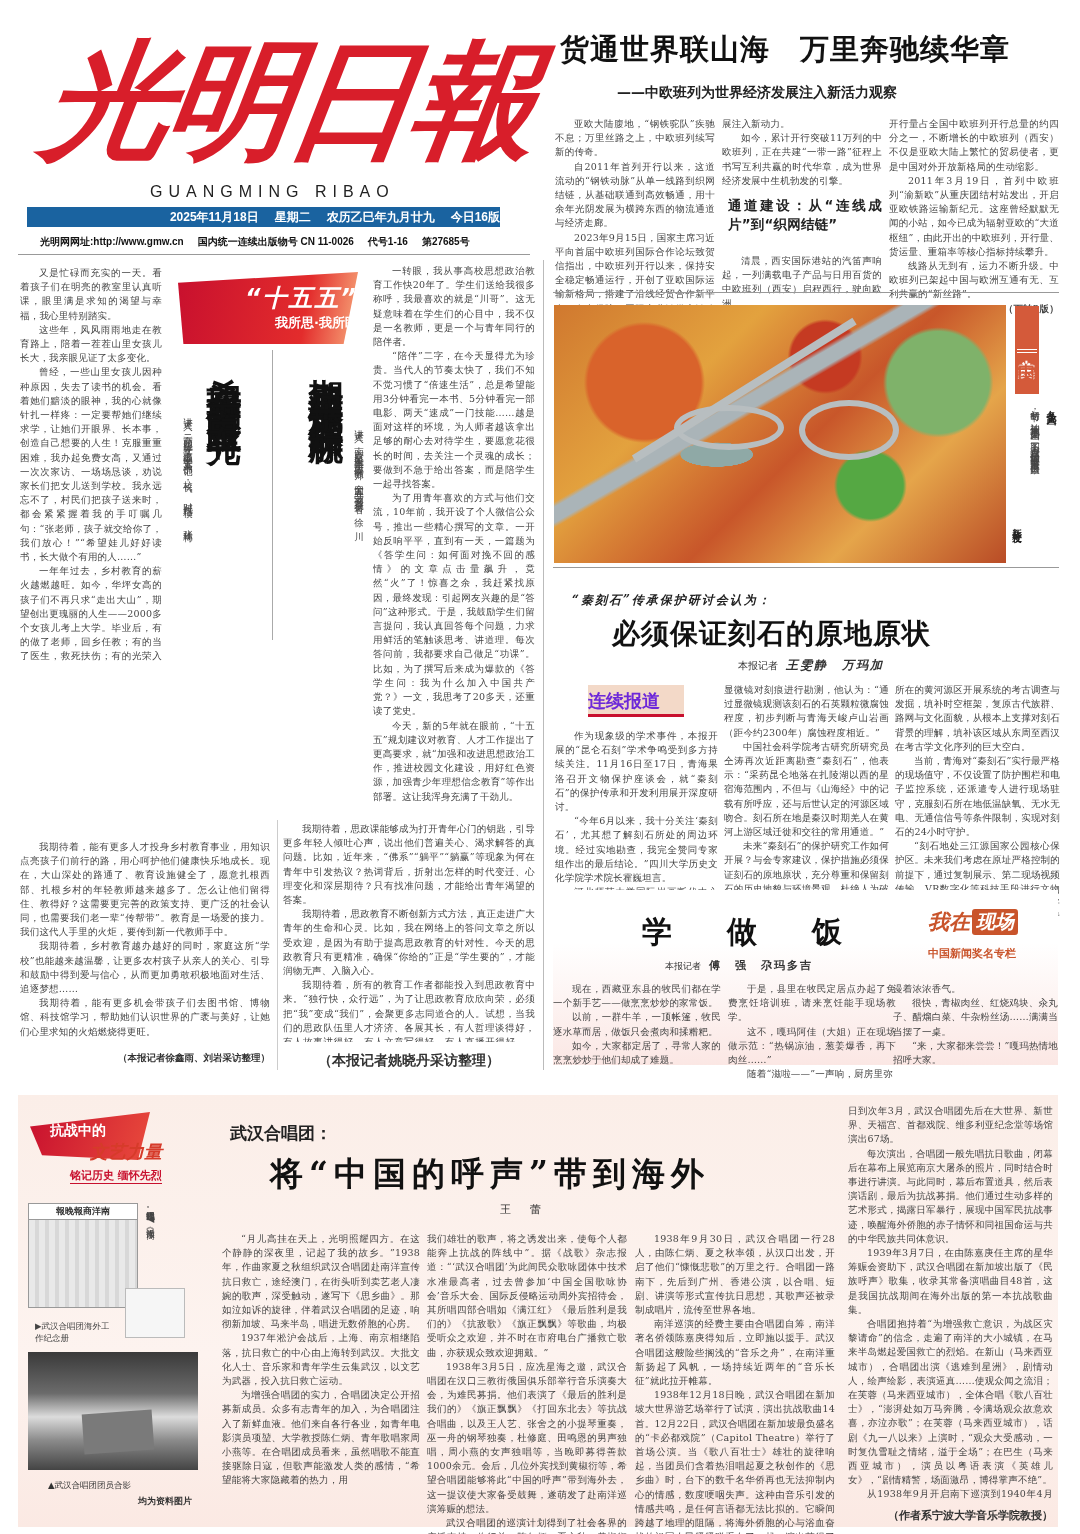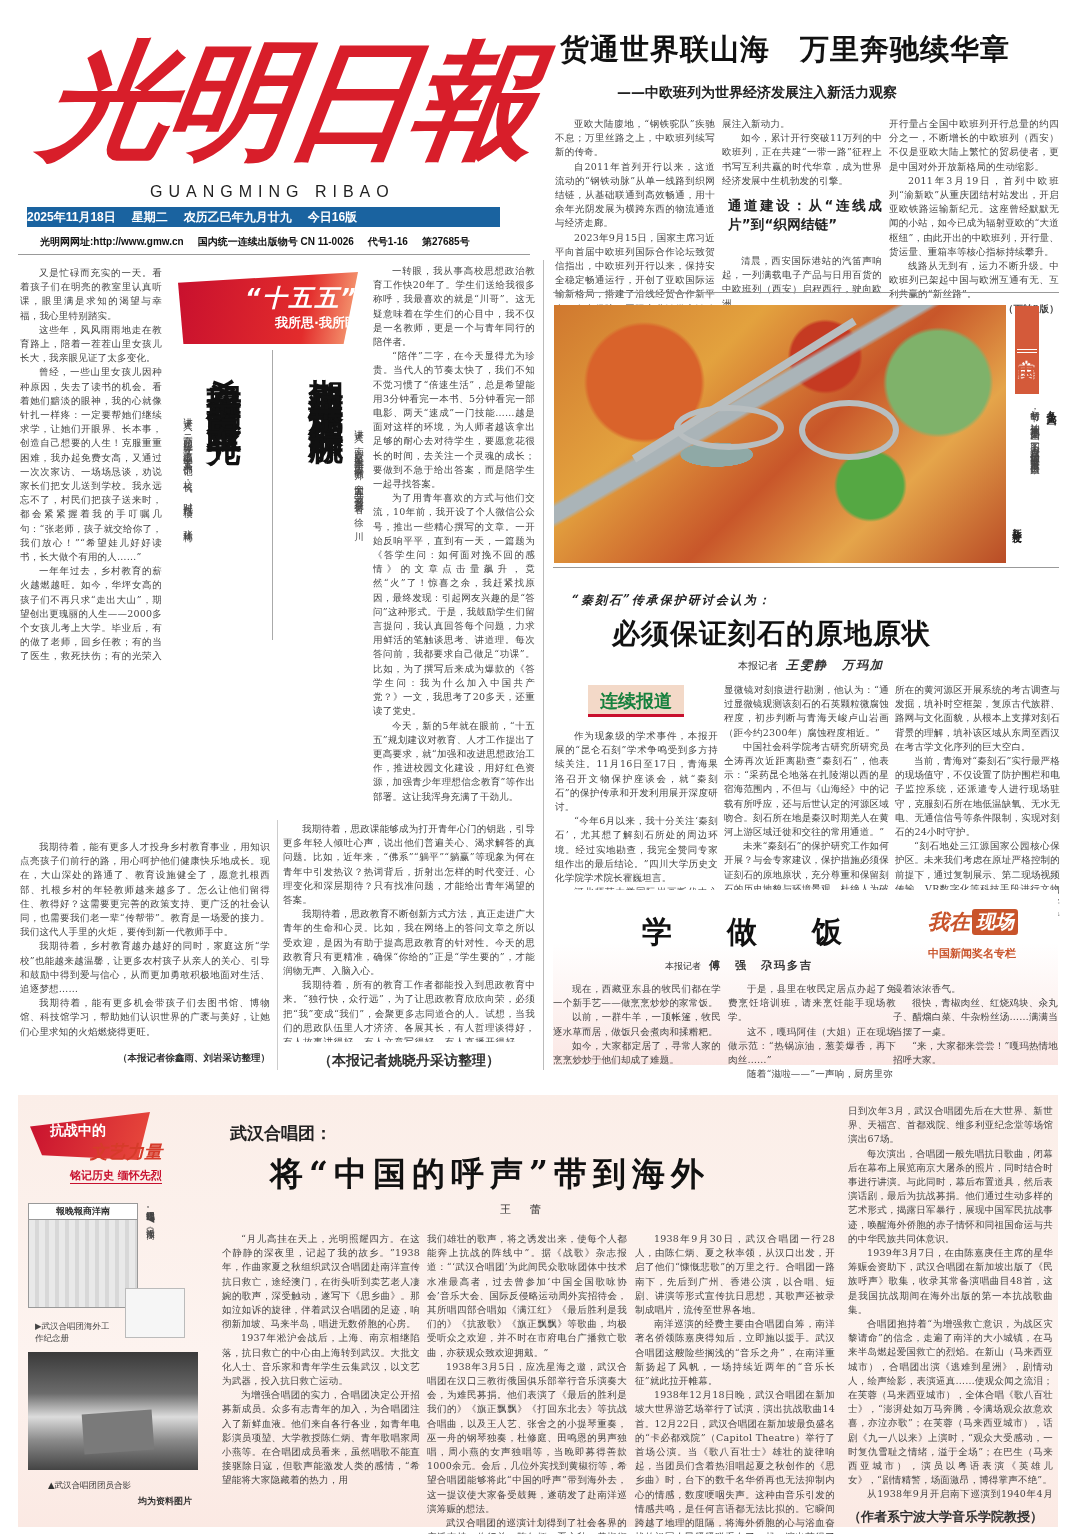--- a/index.html
+++ b/index.html
@@ -3,21 +3,21 @@
 <meta charset="utf-8">
 <style>
 *{box-sizing:border-box;margin:0;padding:0}
 body{width:1080px;height:1534px;background:#fff;font-family:"DejaVu Serif",serif;color:#333;position:relative;overflow:hidden}
 .abs{position:absolute}
 .body-text{font-size:9.5px;line-height:14.2px;color:#444;text-align:justify;letter-spacing:0.2px}
 .body-text p{text-indent:2em}
 .masthead-logo{left:45px;top:22px;width:470px;height:160px;display:flex;align-items:center;justify-content:space-between;font-family:"DejaVu Serif",serif;font-style:italic;color:#d81e2a;font-size:128px;font-weight:bold;letter-spacing:-6px;transform:skewX(-8deg)}
 .masthead-logo span{display:inline-block}
 .pinyin{left:150px;top:183px;font-family:"Liberation Sans",sans-serif;font-size:16px;letter-spacing:6px;color:#222}
-.dateband{left:27px;top:207px;width:473px;height:20px;background:#1a63a0;color:#fff;font-family:"Liberation Sans",sans-serif;font-size:12px;font-weight:bold;display:flex;align-items:center;justify-content:flex-start;gap:16px}
+.dateband{left:27px;top:207px;width:473px;height:20px;background:#1a63a0;color:#fff;font-family:"Liberation Sans",sans-serif;font-size:12px;font-weight:bold;display:flex;align-items:center;justify-content:flex-end;gap:16px}
 .pubinfo{left:40px;top:235px;font-family:"Liberation Sans",sans-serif;font-size:10px;color:#111;font-weight:bold;display:flex;gap:14px}
 .rule{height:1px;background:#999}
 .hl-main{left:560px;top:30px;font-family:"DejaVu Serif",serif;font-weight:bold;font-size:29px;color:#111;letter-spacing:1px;white-space:nowrap}
 .hl-sub{left:617px;top:84px;font-family:"DejaVu Sans",sans-serif;font-weight:bold;font-size:14px;color:#222;white-space:nowrap}
 .badge155{left:178px;top:272px;width:180px;height:72px;background:linear-gradient(100deg,#c8102e 0%,#e32c2c 70%,#f7a97b 100%);clip-path:polygon(0 15%,100% 0,92% 100%,3% 100%);color:#fff;font-family:"DejaVu Sans",sans-serif;text-align:right}
 .badge155 .big{font-size:24px;font-weight:bold;font-style:italic;margin-top:10px;letter-spacing:2px}
 .badge155 .small{font-size:13px;font-weight:bold}
 .vtitle{writing-mode:vertical-rl;font-family:"DejaVu Serif",serif;font-weight:bold;color:#111;letter-spacing:4px}
 .vbyline{writing-mode:vertical-rl;font-size:9.5px;color:#444;letter-spacing:2px}
 .photo{left:554px;top:305px;width:452px;height:258px;background:
@@ -25,21 +25,21 @@
 linear-gradient(150deg,transparent 38%,#aab4b8 39%,#aab4b8 42%,transparent 43%),
 radial-gradient(circle at 20% 30%,#d9632b 0 14%,transparent 15%),
 radial-gradient(circle at 70% 70%,#55a843 0 9%,transparent 10%),
 radial-gradient(circle at 85% 30%,#7fb26a 0 12%,transparent 13%),
 radial-gradient(circle at 60% 20%,#c53a22 0 10%,transparent 11%),
 linear-gradient(135deg,#d0782f,#e3a23e 30%,#c8562a 55%,#e5a54a 75%,#b94b26)}
 .road{position:absolute;border:6px solid #b8bec0;border-radius:50%}
 .dmzg{left:1015px;top:306px;width:24px;height:88px;background:#d45a3a;color:#fff;font-family:"DejaVu Sans",sans-serif;font-weight:bold;font-size:17px;writing-mode:vertical-rl;text-align:center;line-height:24px;letter-spacing:1px}
 .dmzg .lower{background:#fff;color:#d45a3a;border:1px solid #d45a3a}
 .hl-qks{left:612px;top:615px;font-family:"DejaVu Serif",serif;font-weight:bold;font-size:28px;color:#111;letter-spacing:1px;white-space:nowrap}
-.lxbd{left:588px;top:685px;width:96px;height:32px;background:#f3d9c8;color:#15803d;font-family:"DejaVu Sans",sans-serif;font-weight:bold;font-size:18px;text-align:center;line-height:32px;border-bottom:3px solid #c8102e}
+.lxbd{left:588px;top:685px;width:96px;height:32px;background:#f3d9c8;color:#6d28d9;font-family:"DejaVu Sans",sans-serif;font-weight:bold;font-size:18px;line-height:32px;border-bottom:3px solid #c8102e}
 .xzf-bg{left:553px;top:890px;width:505px;height:175px;background:linear-gradient(180deg,#fff 30%,#fbe7e4 100%)}
 .zxzc{left:928px;top:908px;width:110px;height:48px;font-family:"DejaVu Sans",sans-serif}
 .kz-bg{left:18px;top:1095px;width:1040px;height:432px;background:linear-gradient(180deg,#fbeee8 0%,#fdf3ef 60%,#fbe9e3 100%)}
 .kz-badge{left:30px;top:1112px;width:168px;height:72px}
 .photo-bw{background:repeating-linear-gradient(90deg,#e9e9e9 0 6px,#d8d8d8 6px 10px);border:1px solid #999}
 </style>
 </head>
 <body>
 
 <div class="abs masthead-logo">
@@ -232,13 +232,13 @@
   <p>南洋巡演的经费主要由合唱团自筹，南洋著名侨领陈嘉庚得知后，立即施以援手。武汉合唱团这艘险些搁浅的“音乐之舟”，在南洋重新扬起了风帆，一场持续近两年的“音乐长征”就此拉开帷幕。</p>
   <p>1938年12月18日晚，武汉合唱团在新加坡大世界游艺场举行了试演，演出抗战歌曲14首。12月22日，武汉合唱团在新加坡最负盛名的“卡必都戏院”（Capitol Theatre）举行了首场公演。当《歌八百壮士》雄壮的旋律响起，当团员们含着热泪唱起夏之秋创作的《思乡曲》时，台下的数千名华侨再也无法抑制内心的情感，数度哽咽失声。这种由音乐引发的情感共鸣，是任何言语都无法比拟的。它瞬间跨越了地理的阻隔，将海外侨胞的心与浴血奋战的祖国人民紧紧联系在了一起。演出获得了空前成功，原定8场的演出，因场场爆满，最终加演至16场。从12月24</p>
 </div>
 <div class="abs body-text" style="left:848px;top:1104px;width:205px;height:400px;overflow:hidden">
   <p style="text-indent:0">日到次年3月，武汉合唱团先后在大世界、新世界、天福宫、首都戏院、维多利亚纪念堂等场馆演出67场。</p>
   <p>每次演出，合唱团一般先唱抗日歌曲，闭幕后在幕布上展览南京大屠杀的照片，同时结合时事进行讲演。与此同时，幕后布置道具，然后表演话剧，最后为抗战募捐。他们通过生动多样的艺术形式，揭露日军暴行，展现中国军民抗战事迹，唤醒海外侨胞的赤子情怀和同祖国命运与共的中华民族共同体意识。</p>
   <p>1939年3月7日，在由陈嘉庚任主席的星华筹赈会资助下，武汉合唱团在新加坡出版了《民族呼声》歌集，收录其常备演唱曲目48首，这是我国抗战期间在海外出版的第一本抗战歌曲集。</p>
   <p>合唱团抱持着“为增强救亡意识，为战区灾黎请命”的信念，走遍了南洋的大小城镇，在马来半岛燃起爱国救亡的烈焰。在新山（马来西亚城市），合唱团出演《逃难到星洲》，剧情动人，绘声绘影，表演逼真……使观众闻之流泪；在芙蓉（马来西亚城市），全体合唱《歌八百壮士》，“澎湃处如万马奔腾，令满场观众故意欢喜，亦泣亦歌”；在芙蓉（马来西亚城市），话剧《九一八以来》上演时，“观众大受感动，一时复仇雪耻之情绪，溢于全场”；在巴生（马来西亚城市），演员以粤语表演《英雄儿女》，“剧情精警，场面激昂，博得掌声不绝”。</p>
   <p>从1938年9月开启南下巡演到1940年4月归国，武汉合唱团的足迹遍布新加坡、马来西亚等地，南洋各地侨领捐输巨款，合计参与的华侨约210余万人，欧洲、美洲等地区人士也慷慨解囊，共为国内战事筹款叻币（英国殖民地政府发行的货币）230万元。</p>
 </div>
-<div class="abs" style="left:848px;top:1508px;width:205px;font-family:'DejaVu Sans',sans-serif;font-weight:bold;font-size:13px;color:#333">（作者系宁波大学音乐学院教授）</div>
+<div class="abs" style="left:848px;top:1508px;width:205px;text-align:right;font-family:'DejaVu Sans',sans-serif;font-weight:bold;font-size:11px;color:#333">（作者系宁波大学音乐学院教授）</div>
 
 </body></html>

